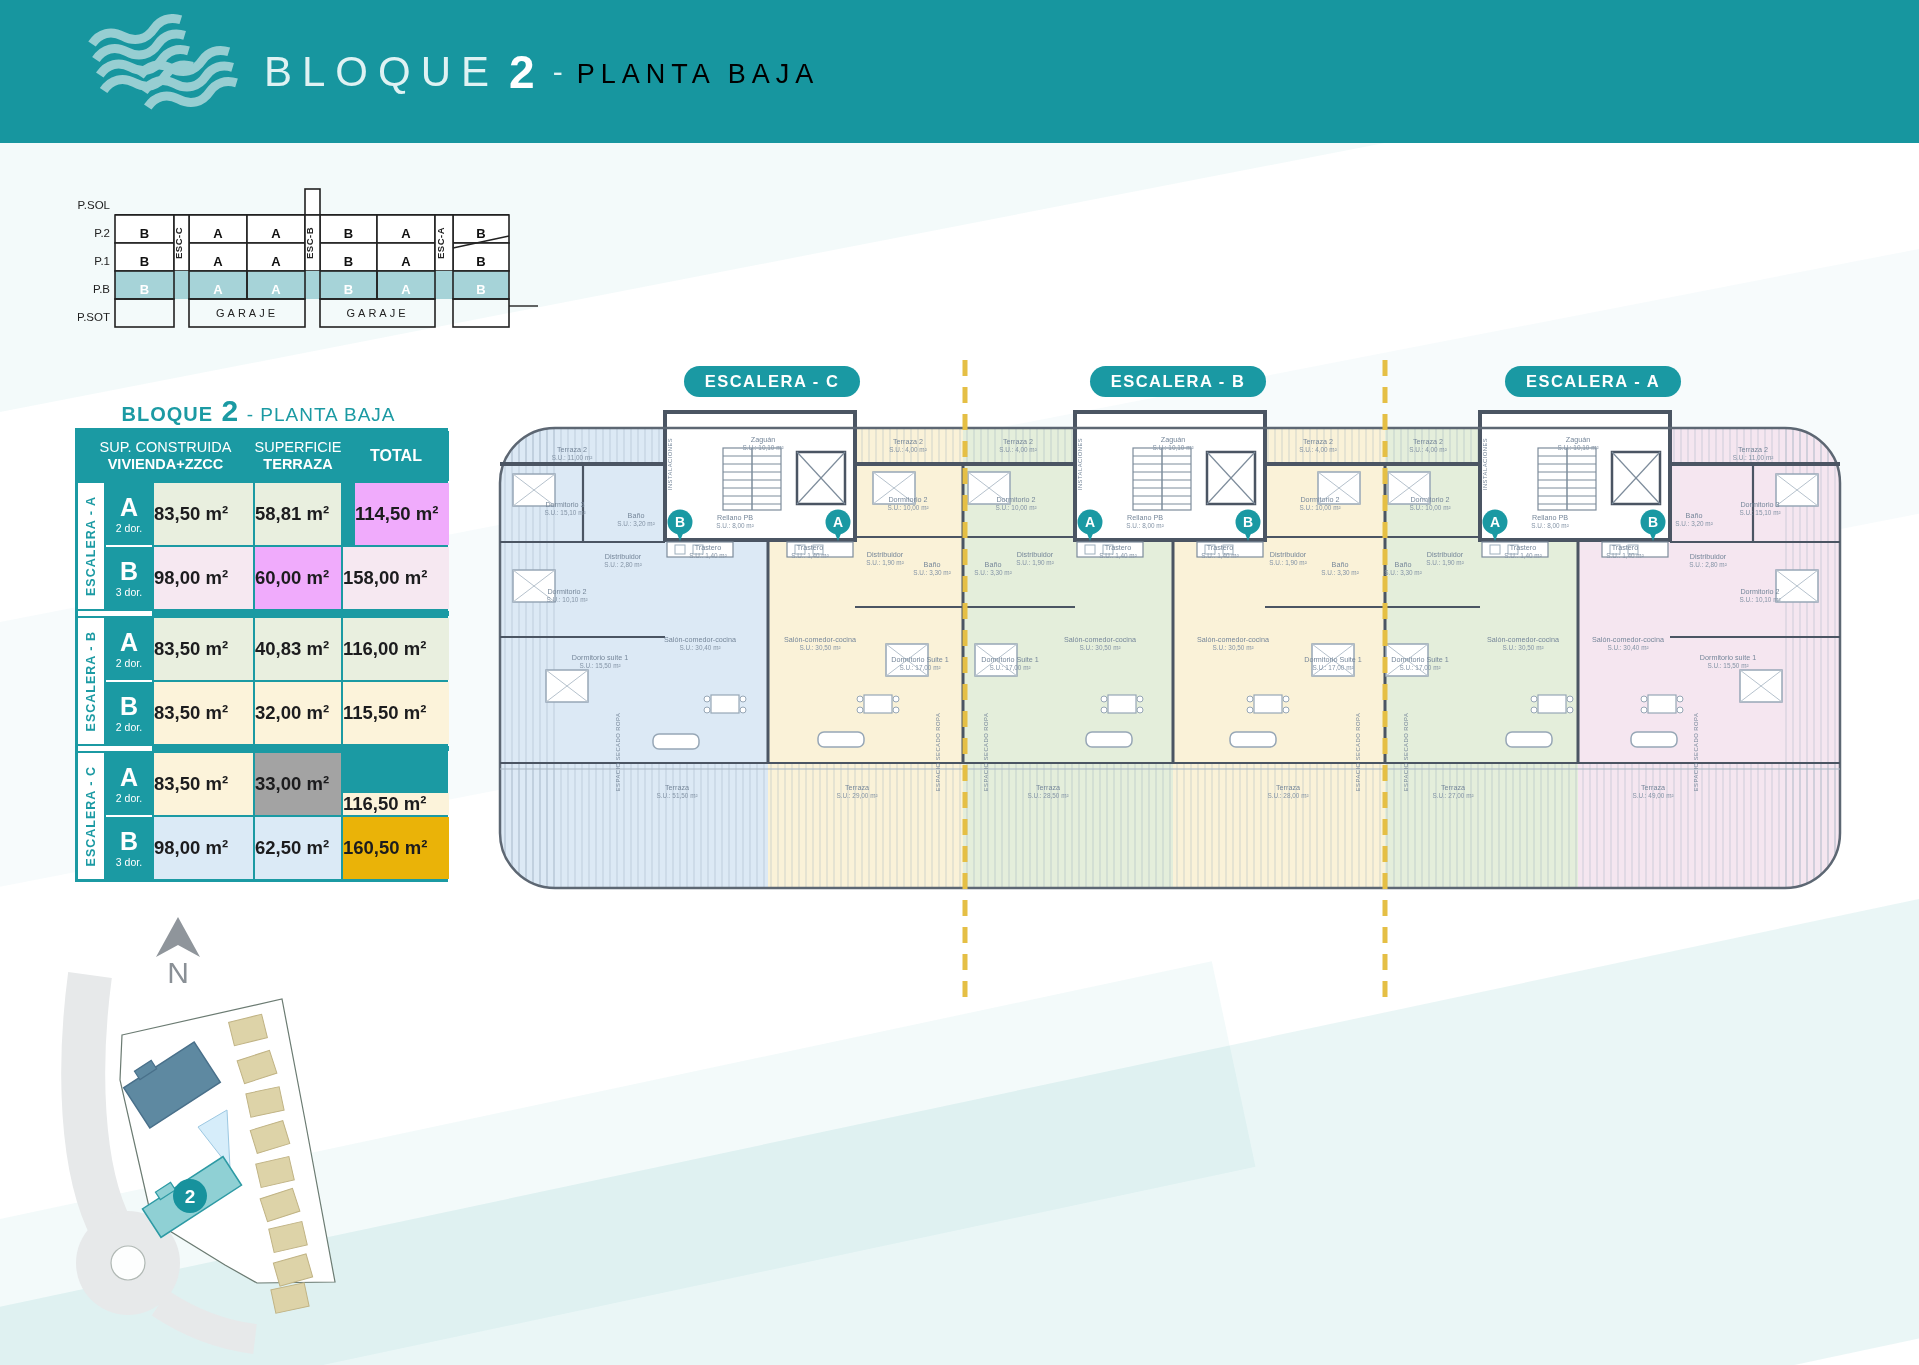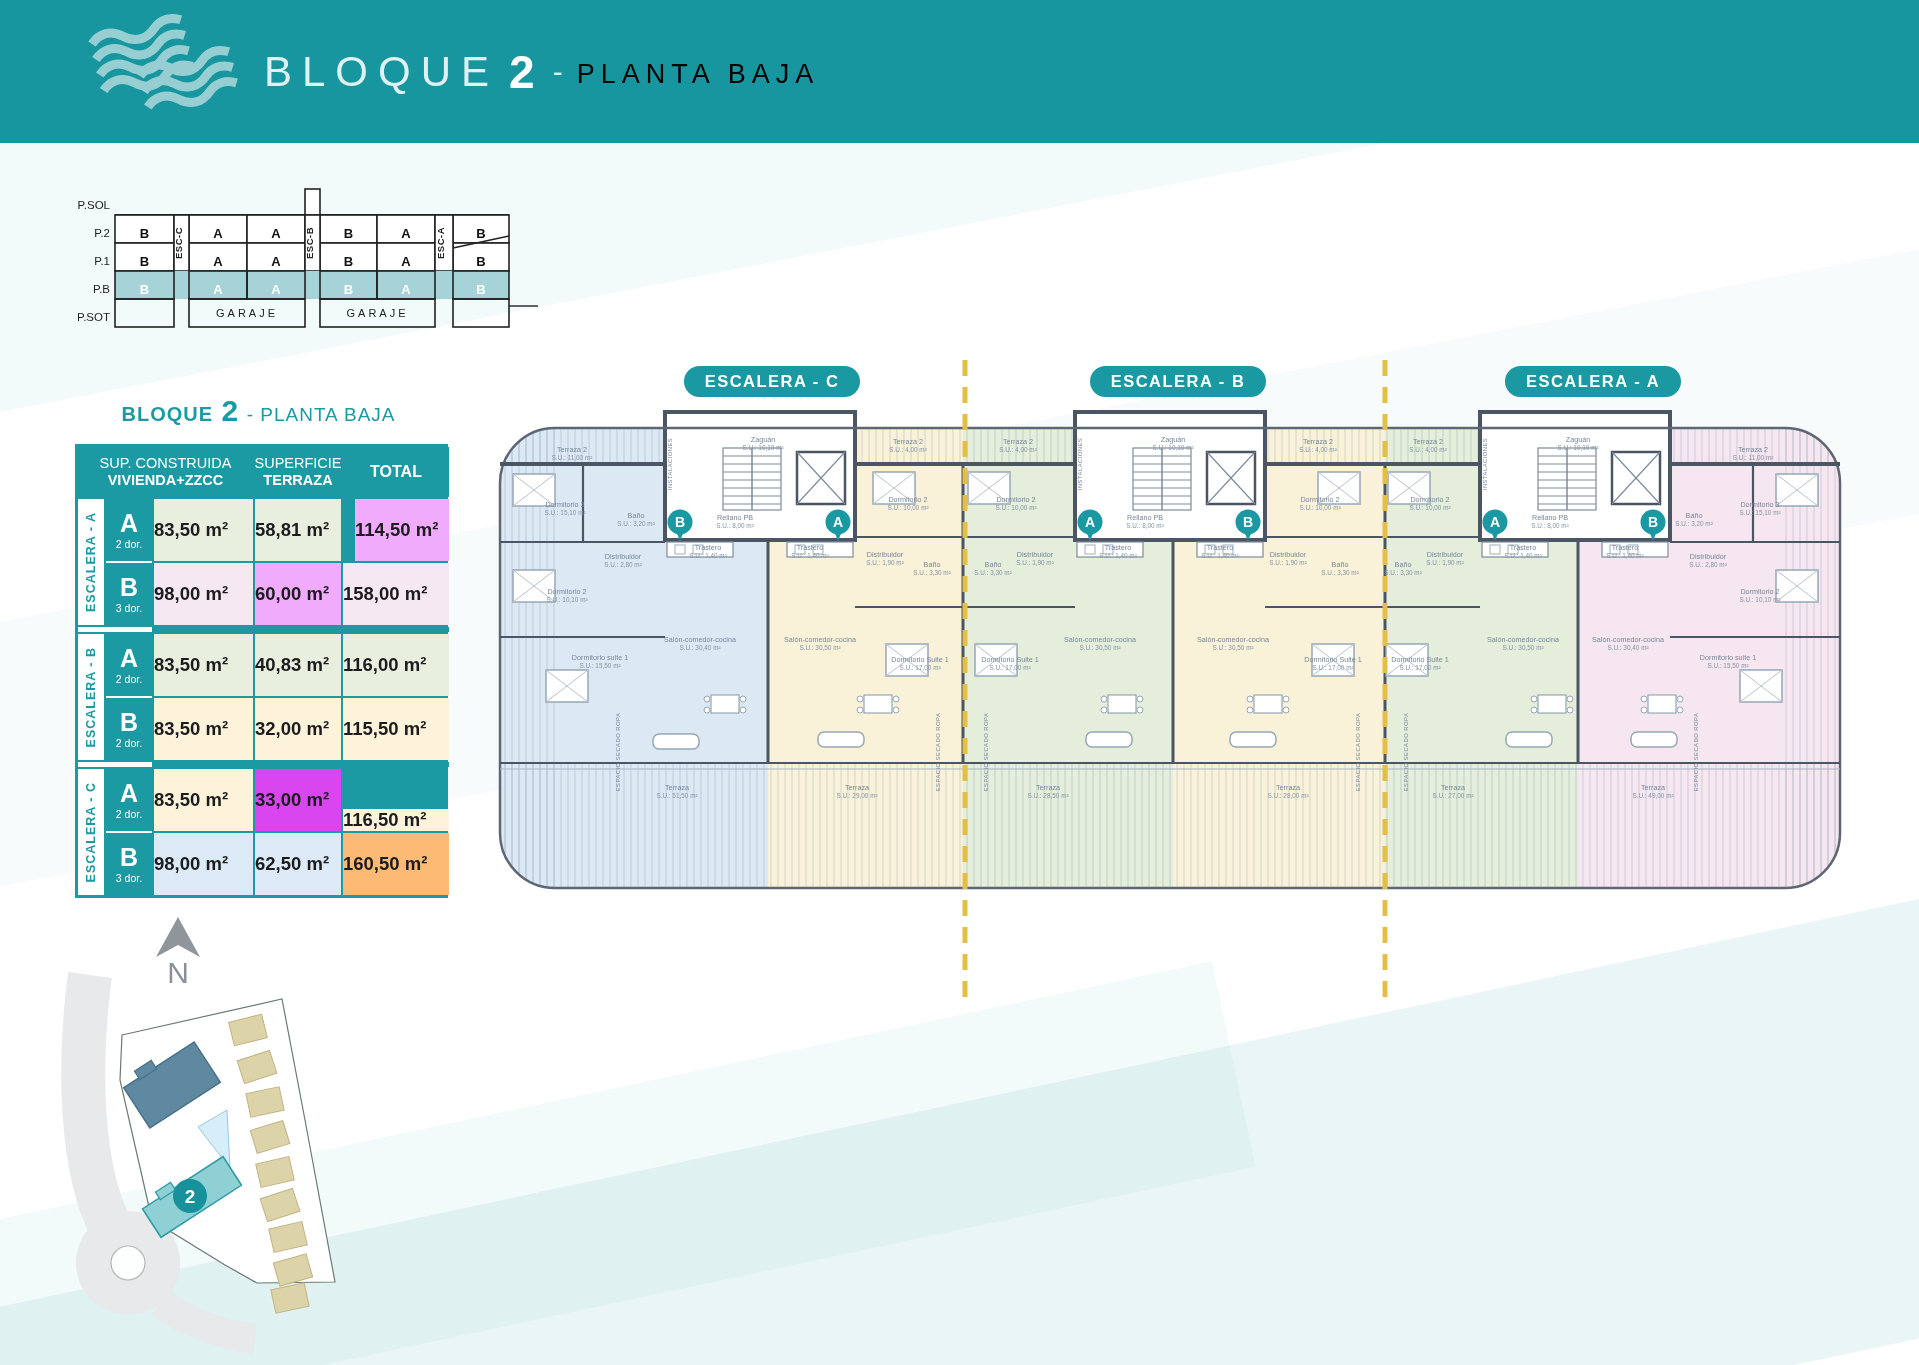--- a/index.html
+++ b/index.html
@@ -18,21 +18,21 @@
   .t-block{font-size:42px;font-weight:300;letter-spacing:10px;color:#dff2f3}
   .t-num{font-size:46px;font-weight:700;color:#fff;margin-left:10px}
   .t-dash{font-size:30px;font-weight:300;color:#dff2f3;margin:0 14px 0 18px}
   .t-floor{font-size:27px;font-weight:300;letter-spacing:6px;color:#000000;padding-top:6px}
 
   
   .tbl-title{position:absolute;left:75px;top:394px;width:367px;text-align:center;color:#1b9aa3;white-space:nowrap}
   .tt1{font-size:20px;font-weight:700;letter-spacing:1px}
   .tt2{font-size:30px;font-weight:700;margin:0 4px}
   .tt3{font-size:19px;font-weight:500;letter-spacing:1px}
-  .tbl{position:absolute;left:75px;top:444px;width:367px;display:grid;
+  .tbl{position:absolute;left:75px;top:428px;width:367px;display:grid;
        grid-template-columns:26px 46px 99px 86px 106px;
        grid-template-rows:50px 62px 62px 5px 62px 62px 5px 62px 62px;
        gap:2px;background:#1b9aa3;border:3px solid #1b9aa3}
   .hc{background:#1b9aa3;color:#fff;display:flex;flex-direction:column;align-items:center;justify-content:center;line-height:1.15}
   .hc .l1{font-size:14.5px;font-weight:400}
   .hc .l2{font-size:14.5px;font-weight:700}
   .hc .single{font-size:16px;font-weight:700}
   .esc-cell{background:#fff;display:flex;align-items:center;justify-content:center}
   .esc-cell span{writing-mode:vertical-rl;transform:rotate(180deg);color:#1b9aa3;font-weight:700;font-size:12.5px;letter-spacing:1px;white-space:nowrap}
   .bwrap{display:flex;flex-direction:column;gap:2px;background:#fff}
@@ -256,33 +256,33 @@
         <span class="bd">2 dor.</span>
       </div>
     <div class="bcell">
         <span class="bl">B</span>
         <span class="bd">3 dor.</span>
       </div>
   </div>
   <div class="vc c3 rE" style="background: rgb(252, 243, 218);">
       <span>83,50 m²</span>
     </div>
-  <div class="vc c4 rE" style="background: #d946ef;">
+  <div class="vc c4 rE" style="background: #a3a3a3;">
       <span>33,00 m²</span>
     </div>
   <div class="vc c5 rE" style="background: rgb(252, 243, 218); margin-top: 40px;">
       <span>116,50 m²</span>
     </div>
   <div class="vc c3 rF" style="background: rgb(219, 234, 246);">
       <span>98,00 m²</span>
     </div>
   <div class="vc c4 rF" style="background: rgb(219, 234, 246);">
       <span>62,50 m²</span>
     </div>
-  <div class="vc c5 rF" style="background: #fdba74;">
+  <div class="vc c5 rF" style="background: #eab308;">
       <span>160,50 m²</span>
     </div>
 </div>
 
 <svg id="plan-svg" style="position:absolute;left:488px;top:352px" width="1364" height="652" viewBox="0 0 1364 652">
   <defs>
     <clipPath id="bclip">
         <rect x="12" y="76" width="1340" height="460" rx="55"></rect>
       </clipPath>
     <pattern id="hatch" width="7" height="7" patternUnits="userSpaceOnUse">

